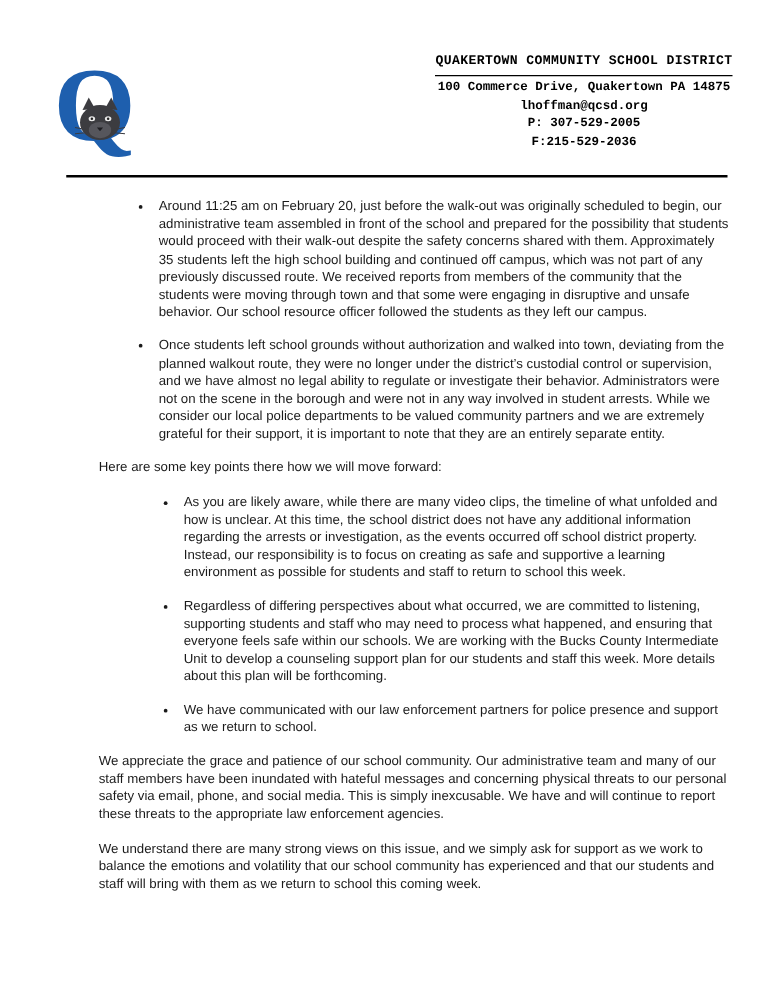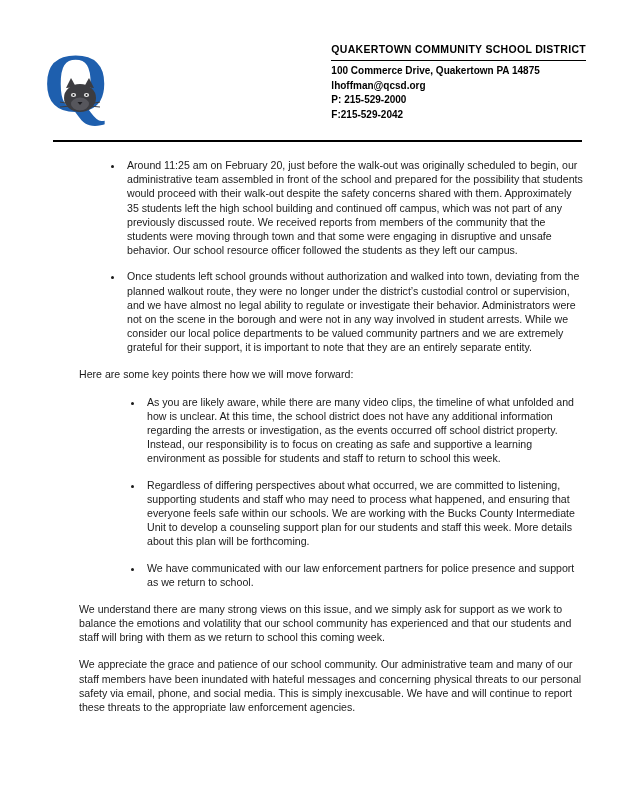--- a/index.html
+++ b/index.html
@@ -18,22 +18,22 @@
   }
   
   .letterhead {
     display: flex;
     justify-content: space-between;
     align-items: flex-start;
     padding: 4px 2px 0 4px;
   }
   .logo-wrap { width: 90px; padding-top: 6px; }
   .header-text {
-    text-align: left;
-    font-family: Liberation Sans, sans-serif;
+    text-align: center;
+    font-family: Liberation Mono, monospace;
     font-size: 10px;
     line-height: 1.45;
     color: #000;
     padding-top: 8px;
   }
   .district-name {
     font-size: 10.5px;
     font-weight: bold;
     letter-spacing: 0.3px;
     border-bottom: 1.5px solid #000;
@@ -103,39 +103,39 @@
           <path d="M -9 6 L -20 4 M -9 8 L -20 9" stroke="#3c3c40" stroke-width="1" fill="none"></path>
           <path d="M 9 6 L 20 4 M 9 8 L 20 9" stroke="#3c3c40" stroke-width="1" fill="none"></path>
         </g>
       </svg>
     </div>
 
     <div class="header-text">
       <div class="district-name">QUAKERTOWN COMMUNITY SCHOOL DISTRICT</div>
       <div class="hdr-bold">100 Commerce Drive, Quakertown PA 14875</div>
       <div class="hdr-bold">lhoffman@qcsd.org</div>
-      <div class="hdr-bold">P: 215-529-2000</div>
-      <div class="hdr-bold">F:215-529-2042</div>
+      <div class="hdr-bold">P: 307-529-2005</div>
+      <div class="hdr-bold">F:215-529-2036</div>
     </div>
   </div>
 
   <hr class="header-divider">
 
   <div class="body-text">
 
     <ul class="bullets">
       <li>Around 11:25 am on February 20, just before the walk-out was originally scheduled to begin, our administrative team assembled in front of the school and prepared for the possibility that students would proceed with their walk-out despite the safety concerns shared with them.  Approximately 35 students left the high school building and continued off campus, which was not part of any previously discussed route. We received reports from members of the community that the students were moving through town and that some were engaging in disruptive and unsafe behavior. Our school resource officer followed the students as they left our campus.</li>
       <li>Once students left school grounds without authorization and walked into town, deviating from the planned walkout route, they were no longer under the district’s custodial control or supervision, and we have almost no legal ability to regulate or investigate their behavior. Administrators were not on the scene in the borough and were not in any way involved in student arrests. While we consider our local police departments to be valued community partners and we are extremely grateful for their support, it is important to note that they are an entirely separate entity.</li>
     </ul>
 
     <p class="paragraph">Here are some key points there how we will move forward:</p>
 
     <ul class="bullets indented">
       <li>As you are likely aware, while there are many video clips, the timeline of what unfolded and how is unclear. At this time, the school district does not have any additional information regarding the arrests or investigation, as the events occurred off school district property. Instead, our responsibility is to focus on creating as safe and supportive a learning environment as possible for students and staff to return to school this week.</li>
       <li>Regardless of differing perspectives about what occurred, we are committed to listening, supporting students and staff who may need to process what happened, and ensuring that everyone feels safe within our schools.  We are working with the Bucks County Intermediate Unit to develop a counseling support plan for our students and staff this week.  More details about this plan will be forthcoming.</li>
       <li>We have communicated with our law enforcement partners for police presence and support as we return to school.</li>
     </ul>
 
+    <p class="paragraph">We appreciate the grace and patience of our school community. Our administrative team and many of our staff members have been inundated with hateful messages and concerning physical threats to our personal safety via email, phone, and social media. This is simply inexcusable. We have and will continue to report these threats to the appropriate law enforcement agencies.</p>
     <p class="paragraph">We understand there are many strong views on this issue, and we simply ask for support as we work to balance the emotions and volatility that our school community has experienced and that our students and staff will bring with them as we return to school this coming week.</p>
-    <p class="paragraph">We appreciate the grace and patience of our school community. Our administrative team and many of our staff members have been inundated with hateful messages and concerning physical threats to our personal safety via email, phone, and social media. This is simply inexcusable. We have and will continue to report these threats to the appropriate law enforcement agencies.</p>
 
   </div>
 </div>
 
 </body></html>

